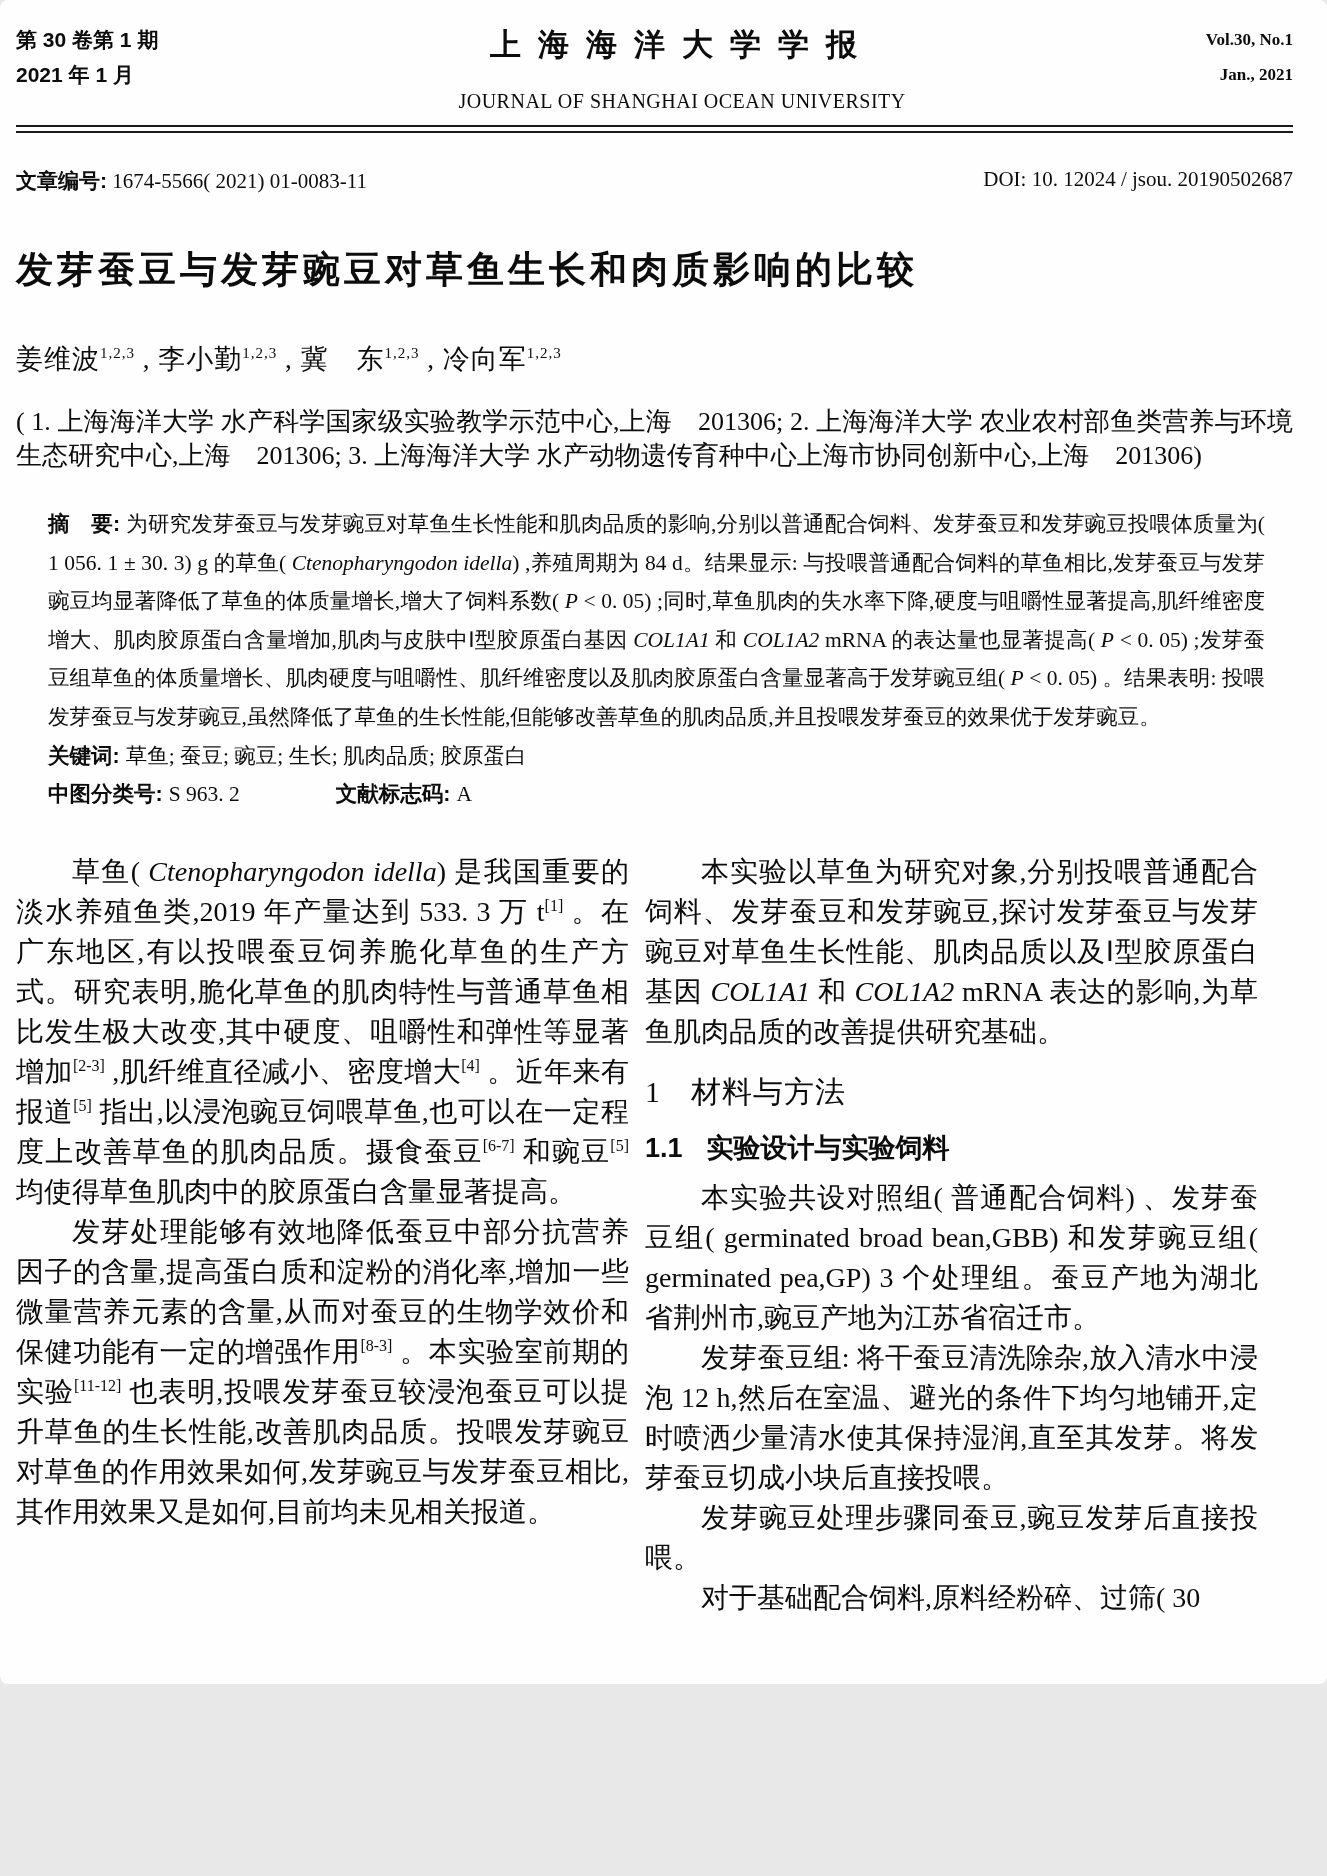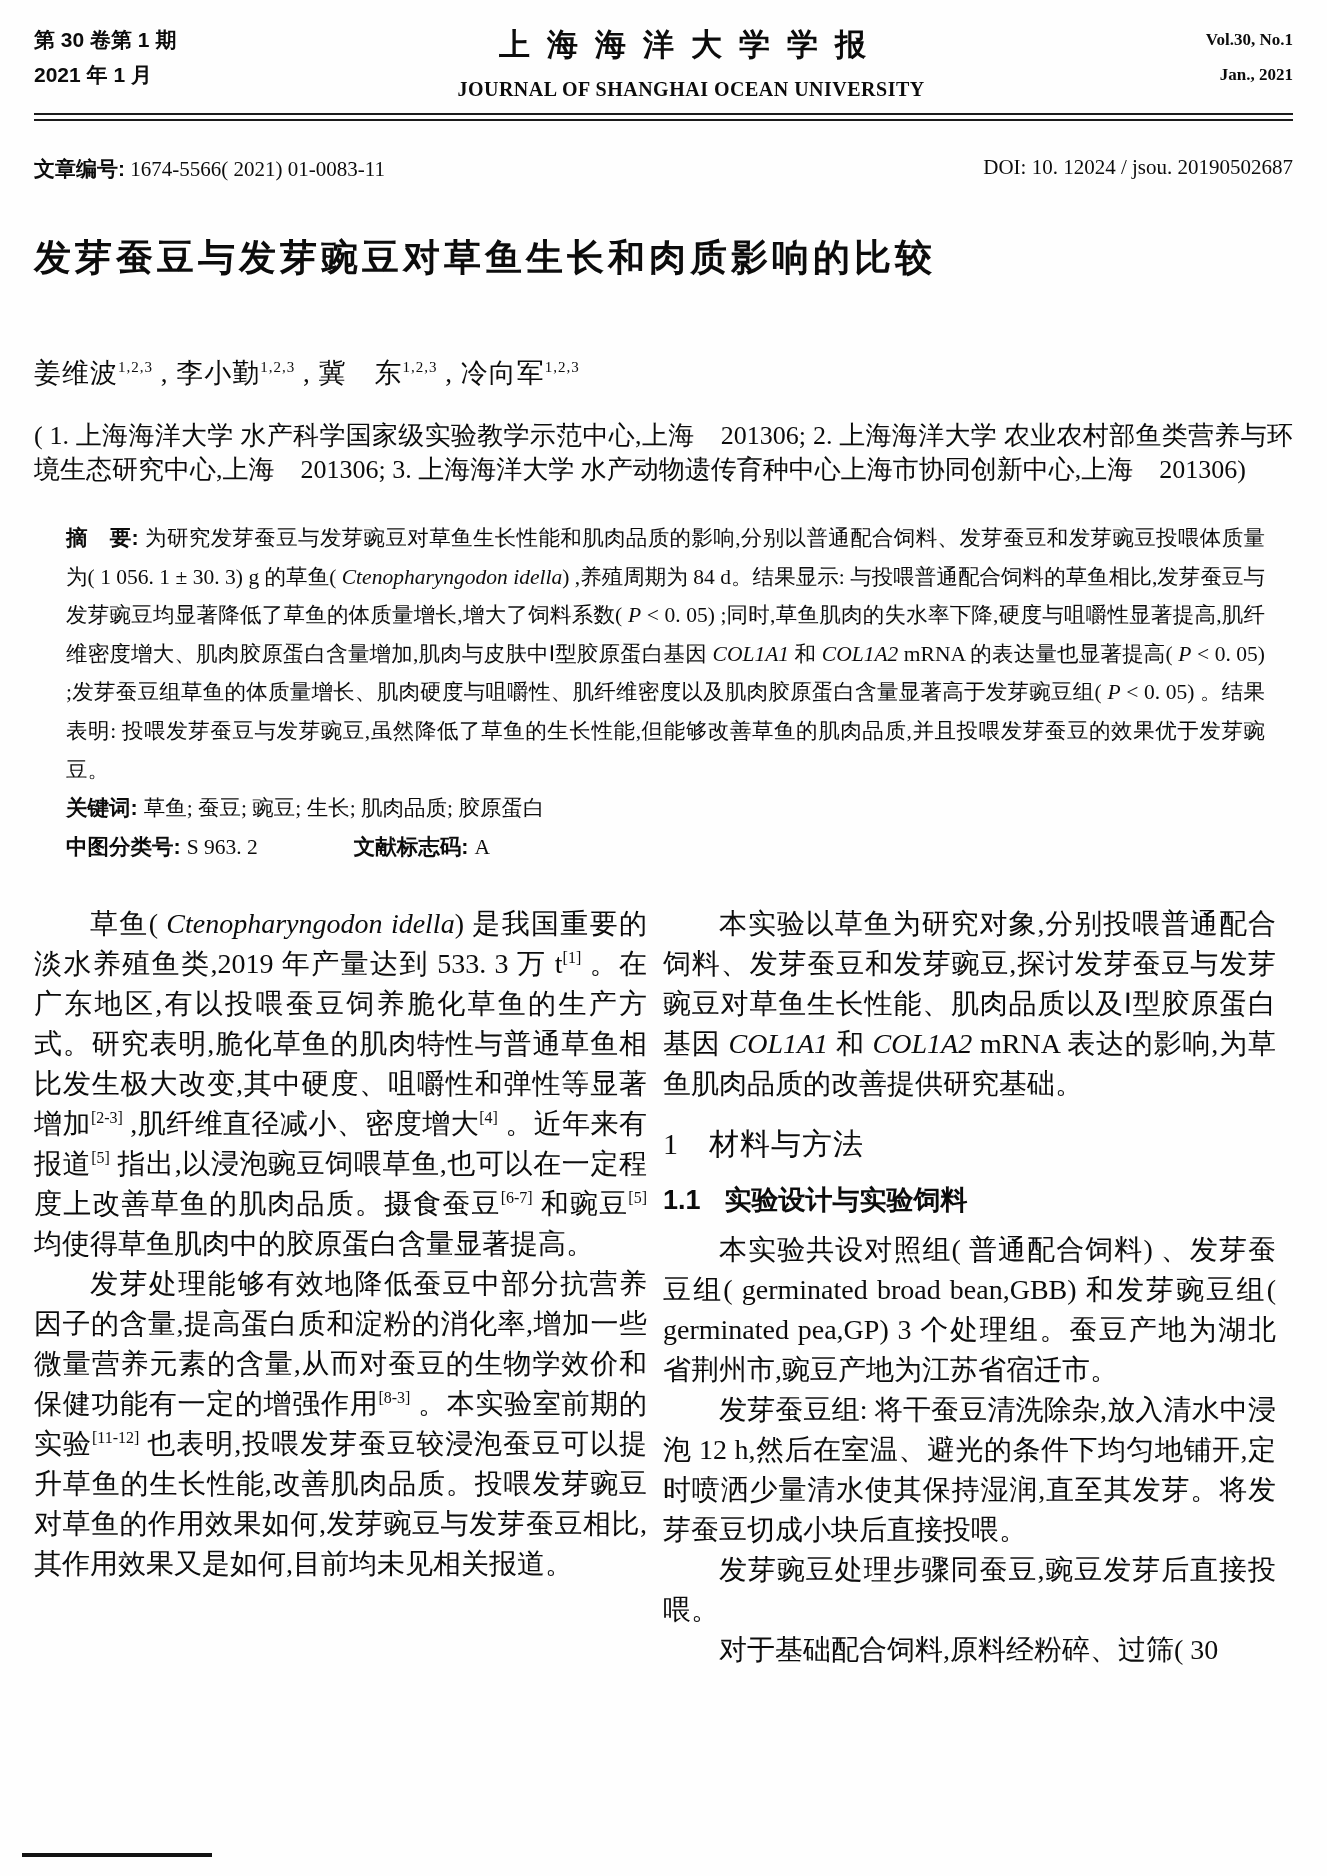--- a/index.html
+++ b/index.html
@@ -1,40 +1,41 @@
 <!DOCTYPE html>
 <html><head>
 <meta charset="utf-8">
 <style>
   html,body { margin:0; padding:0; background:#e8e8e8; }
   .page {
     position:relative;
-    width:1327px; height:1876px;
+    width:1327px; height:1684px;
     margin:0 auto;
     background:#fefefe;
     box-sizing:border-box;
-    padding:22px 34px 0 34px;
+    padding:22px 34px 0 16px;
     overflow:hidden;
     color:#0c0c0c;
     font-family:"Liberation Serif", serif;
+    border-radius:8px;
   }
 
   
   .hdr { display:flex; justify-content:space-between; align-items:flex-start; }
   .hdr-left {
     font-family:"Liberation Sans", sans-serif;
     font-weight:bold; font-size:21px; line-height:35px; white-space:nowrap;
   }
   .hdr-center { flex:1; text-align:center; padding-top:2px; }
   .journal-cn {
     font-size:31px; font-weight:bold; letter-spacing:17px;
     font-family:"Liberation Serif", serif; white-space:nowrap;
   }
   .journal-en {
-    margin-top:12px; font-size:20px; font-weight:bold; letter-spacing:0.5px;
+    margin-top:24px; font-size:20px; font-weight:normal; letter-spacing:0.5px;
     font-family:"Liberation Serif", serif; white-space:nowrap;
   }
   .hdr-right {
     text-align:right; font-weight:bold; font-size:17px; line-height:35px;
     font-family:"Liberation Serif", serif; white-space:nowrap;
   }
 
   .double-rule {
     margin-top:12px; height:4px;
     border-top:2.5px solid #1b1b1b; border-bottom:2.5px solid #1b1b1b;
@@ -48,21 +49,21 @@
   .lbl {
     font-family:"Liberation Sans", sans-serif; font-weight:bold;
   }
 
   
   .paper-title {
     margin:50px 0 0 0;
     font-family:"Liberation Sans", sans-serif;
     font-weight:bold; font-size:37px; letter-spacing:4px;
   }
-  .authors { margin-top:72px; font-size:27px; letter-spacing:1px; }
+  .authors { margin-top:46px; font-size:27px; letter-spacing:1px; }
   .authors sup { font-size:15px; }
   .affiliation {
     margin-top:28px; font-size:26px; line-height:34px; text-align:justify;
   }
 
   
   .abstract {
     margin:32px 28px 0 32px;
     font-size:21.5px; line-height:38.6px; text-align:justify;
   }

